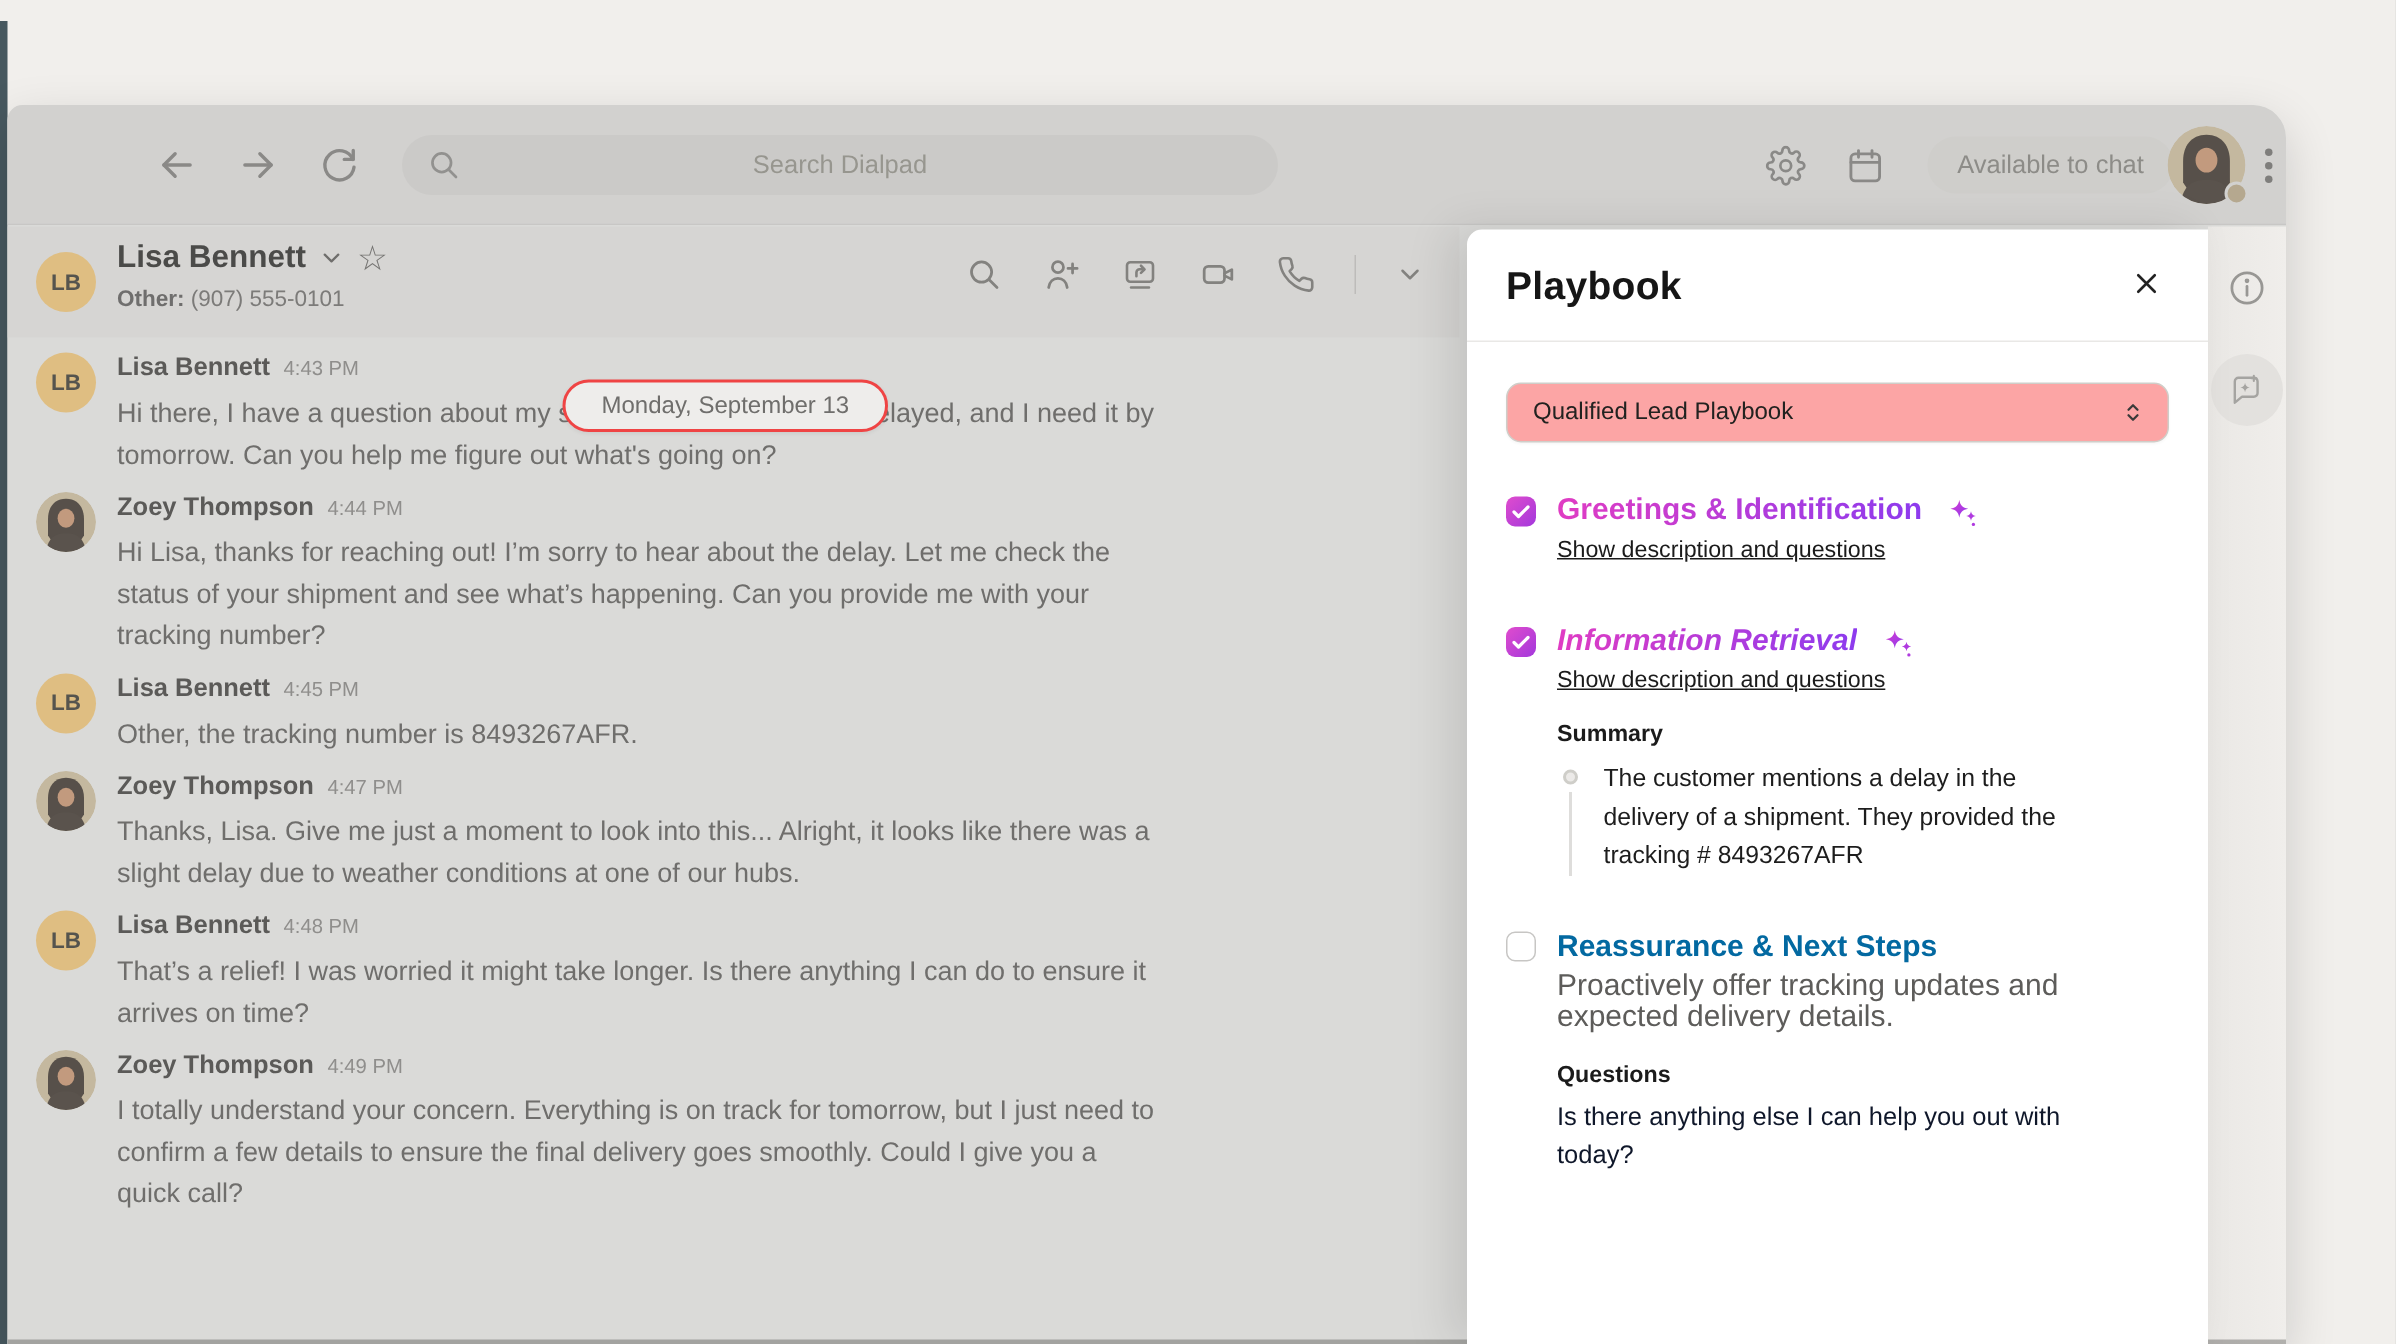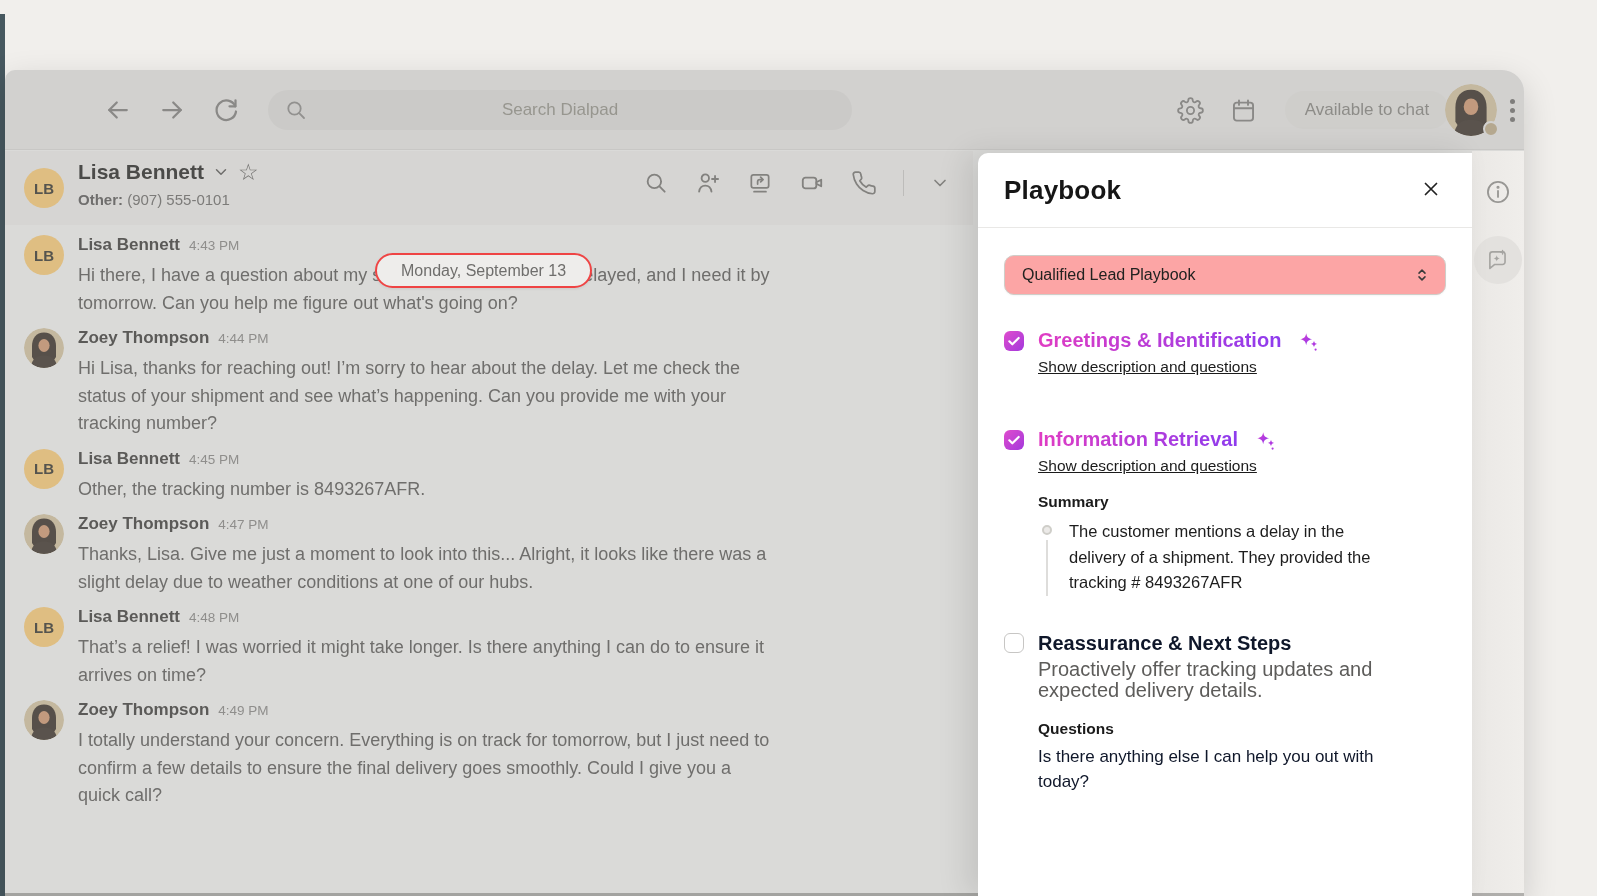--- a/index.html
+++ b/index.html
@@ -81,33 +81,33 @@
   .pb-select .updown { margin-left:auto; width:18px; height:18px; color:#3a3a3a; }
 
   .pb-item { display:flex; align-items:center; gap:14px; }
   .cb { width:20px; height:20px; border-radius:6px; flex:0 0 20px; position:relative; cursor:pointer; }
   .cb.checked { background:linear-gradient(135deg,#e04ccd 0%, #a338dc 100%); }
   .cb.checked svg { position:absolute; inset:2px; color:#fff; }
   .cb.unchecked { background:#fff; border:1.5px solid #c7c6c4; }
   .pb-item-title { font-size:20px; font-weight:800;
                    background:linear-gradient(90deg,#e03cc3 0%, #8d3bee 100%);
                    -webkit-background-clip:text; background-clip:text; color:transparent; }
-  .pb-item-title.plain { background:none; color:#0f172a; }
+  .pb-item-title.plain { background:none; color:#0369a1; }
   .ai-sparkle { width:22px; height:22px; margin-left:2px; }
   .pb-link { display:inline-block; margin:6px 0 0 34px; font-size:15.5px; color:#1b1b1b;
              text-decoration:underline; cursor:pointer; }
   .pb-sub-label { margin:18px 0 0 34px; font-size:15.5px; font-weight:bold; color:#1b1b1b; }
   .pb-summary-row { margin:8px 0 0 38px; display:flex; gap:17px; }
   .timeline { width:10px; display:flex; flex-direction:column; align-items:center; }
   .timeline .dot { width:10px; height:10px; border-radius:50%; border:2px solid #cfcec9; background:#eceae8; margin-top:6px; }
   .timeline .tline { width:2px; flex:1; background:#dedddb; margin-top:5px; }
   .pb-summary-text { font-size:16.5px; line-height:25.5px; color:#1d1d1d; width:336px; }
   .pb-desc { margin:4px 0 0 34px; font-size:20px; line-height:21.5px; color:#5d5c5a; width:352px; }
   .pb-question { margin:6px 0 0 34px; font-size:17px; line-height:25.5px; color:#0f172a; width:384px; }
-  .mt34 { margin-top:34px; } .mt40 { margin-top:52px; } .mt36 { margin-top:36px; }
+  .mt34 { margin-top:34px; } .mt40 { margin-top:40px;font-style:italic; } .mt36 { margin-top:36px; }
 
   
   .rail { position:absolute; right:0; top:81px; width:52px; bottom:0;
           background:linear-gradient(90deg,#eae8e5 0%, #f0eeeb 100%); }
   .rail-info { position:absolute; left:50%; transform:translateX(-50%); top:28px; width:26px; height:26px;
                background:none; border:none; cursor:pointer; color:#98979  4; color:#989794; }
   .rail-info svg { width:26px; height:26px; }
   .rail-ai { position:absolute; left:50%; transform:translateX(-50%); top:85px; width:48px; height:48px;
              border-radius:50%; background:#e3e1de; border:none; cursor:pointer; color:#a5a4a1;
              display:flex; align-items:center; justify-content:center; }

